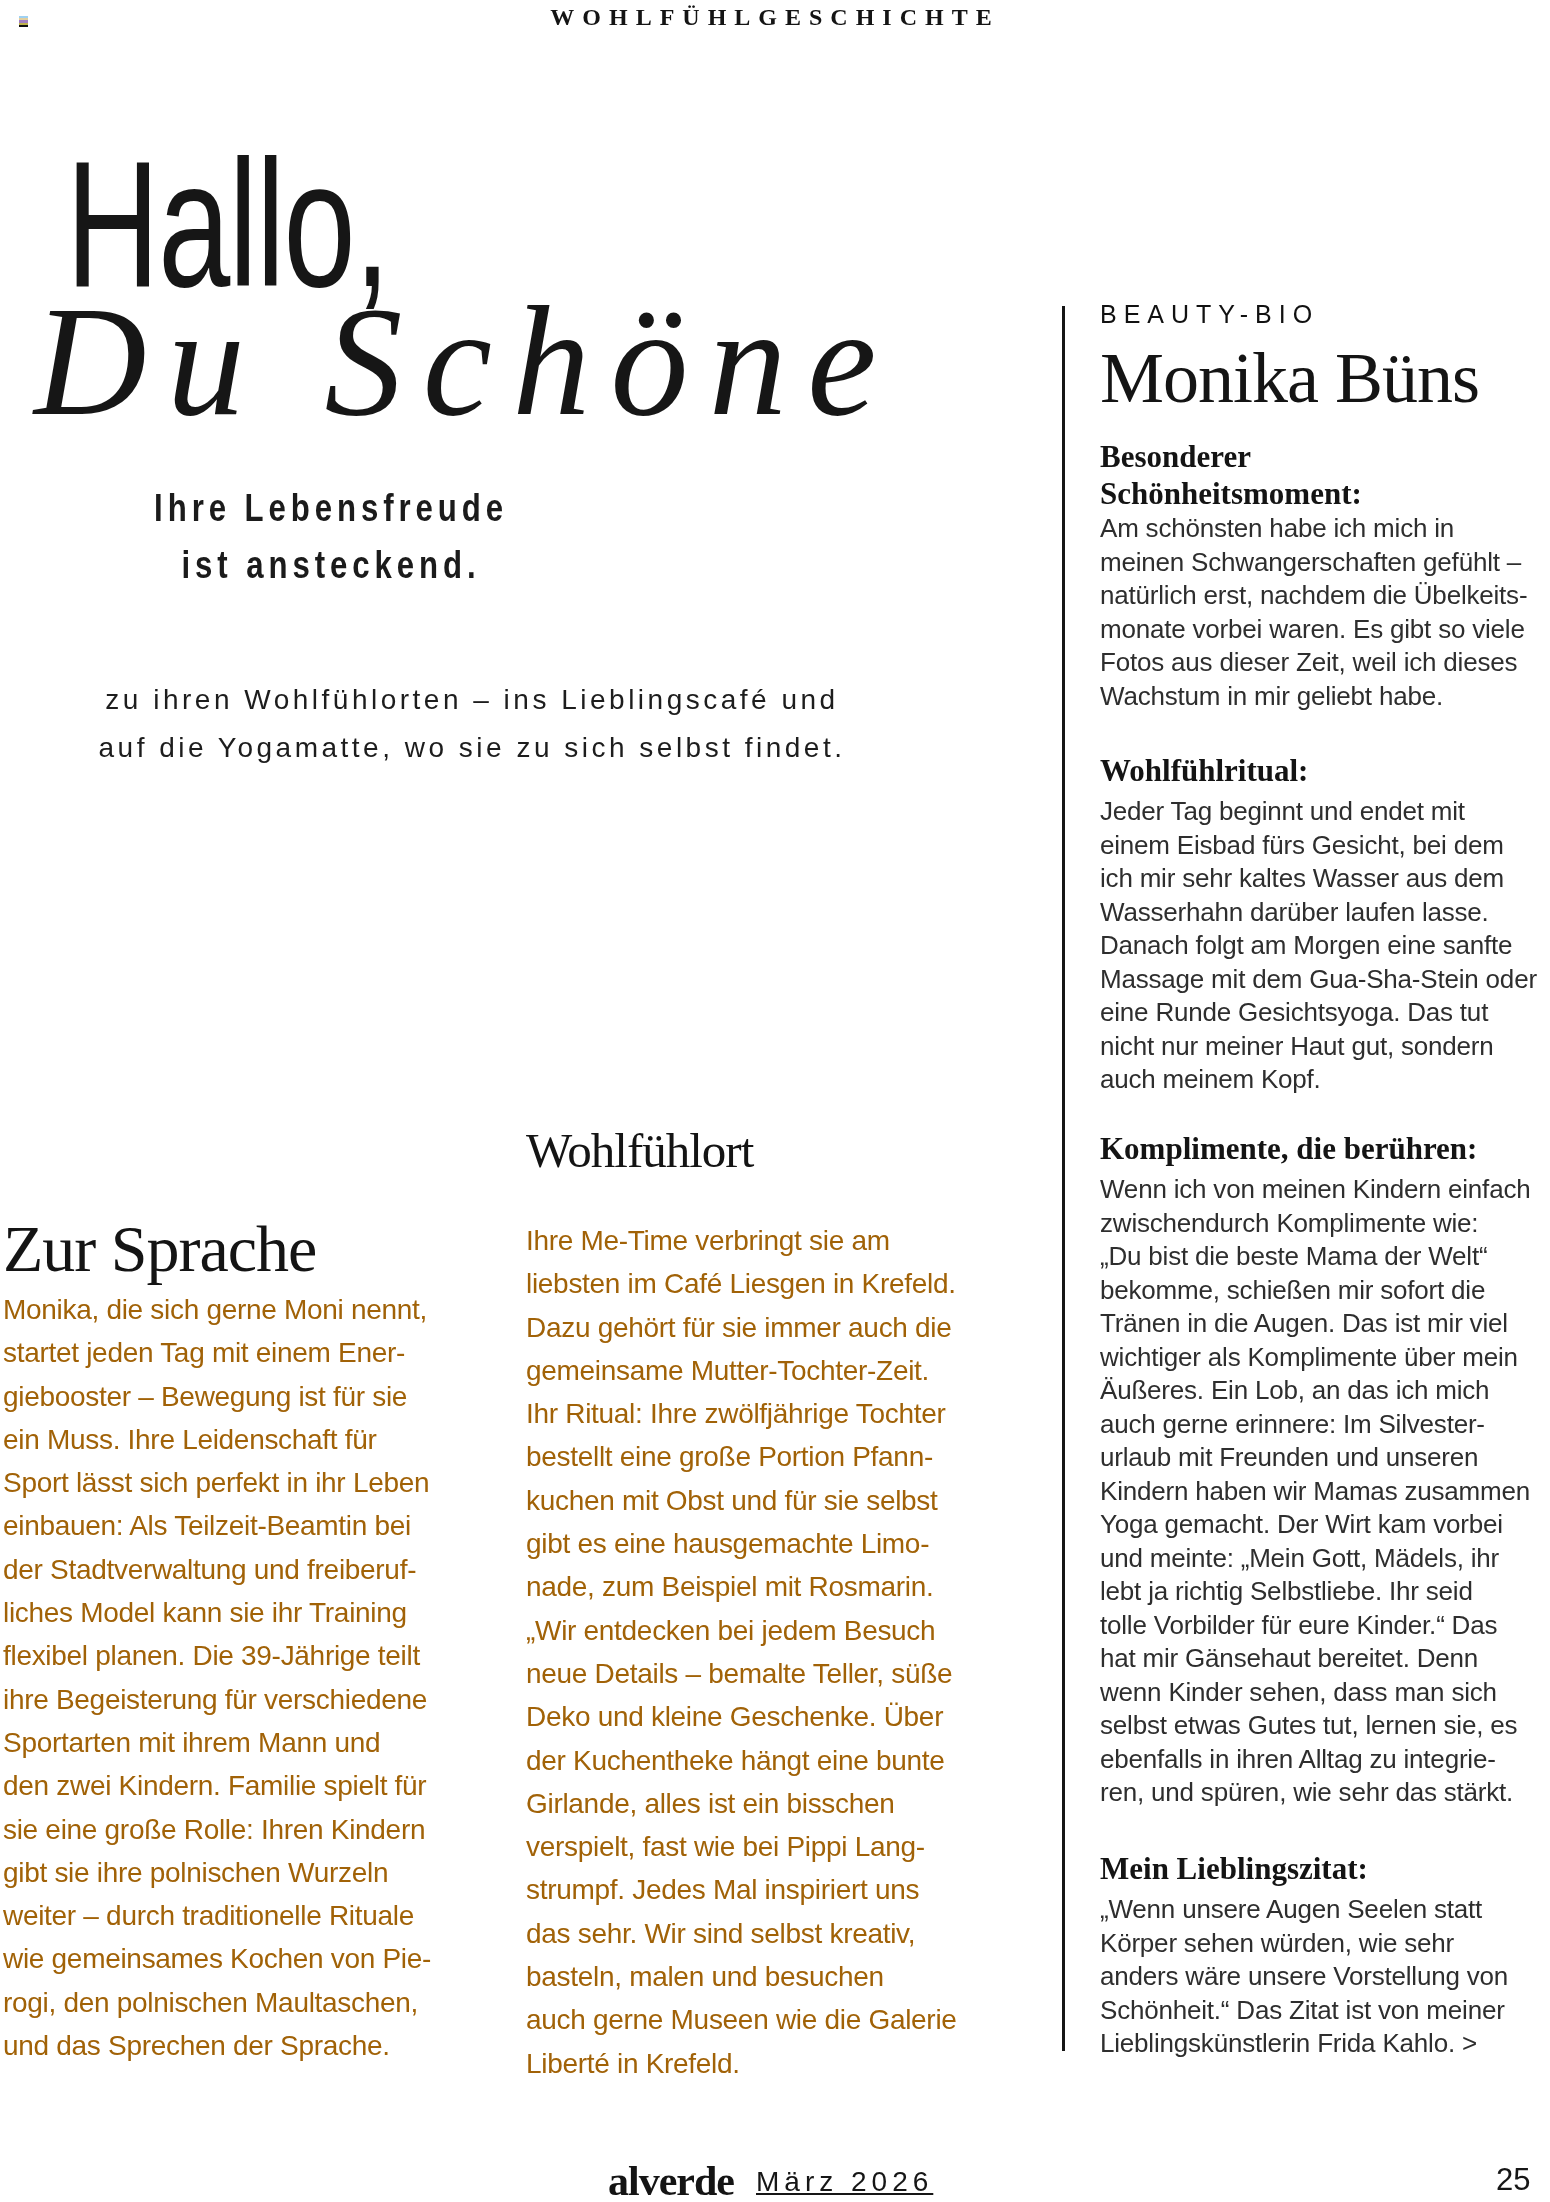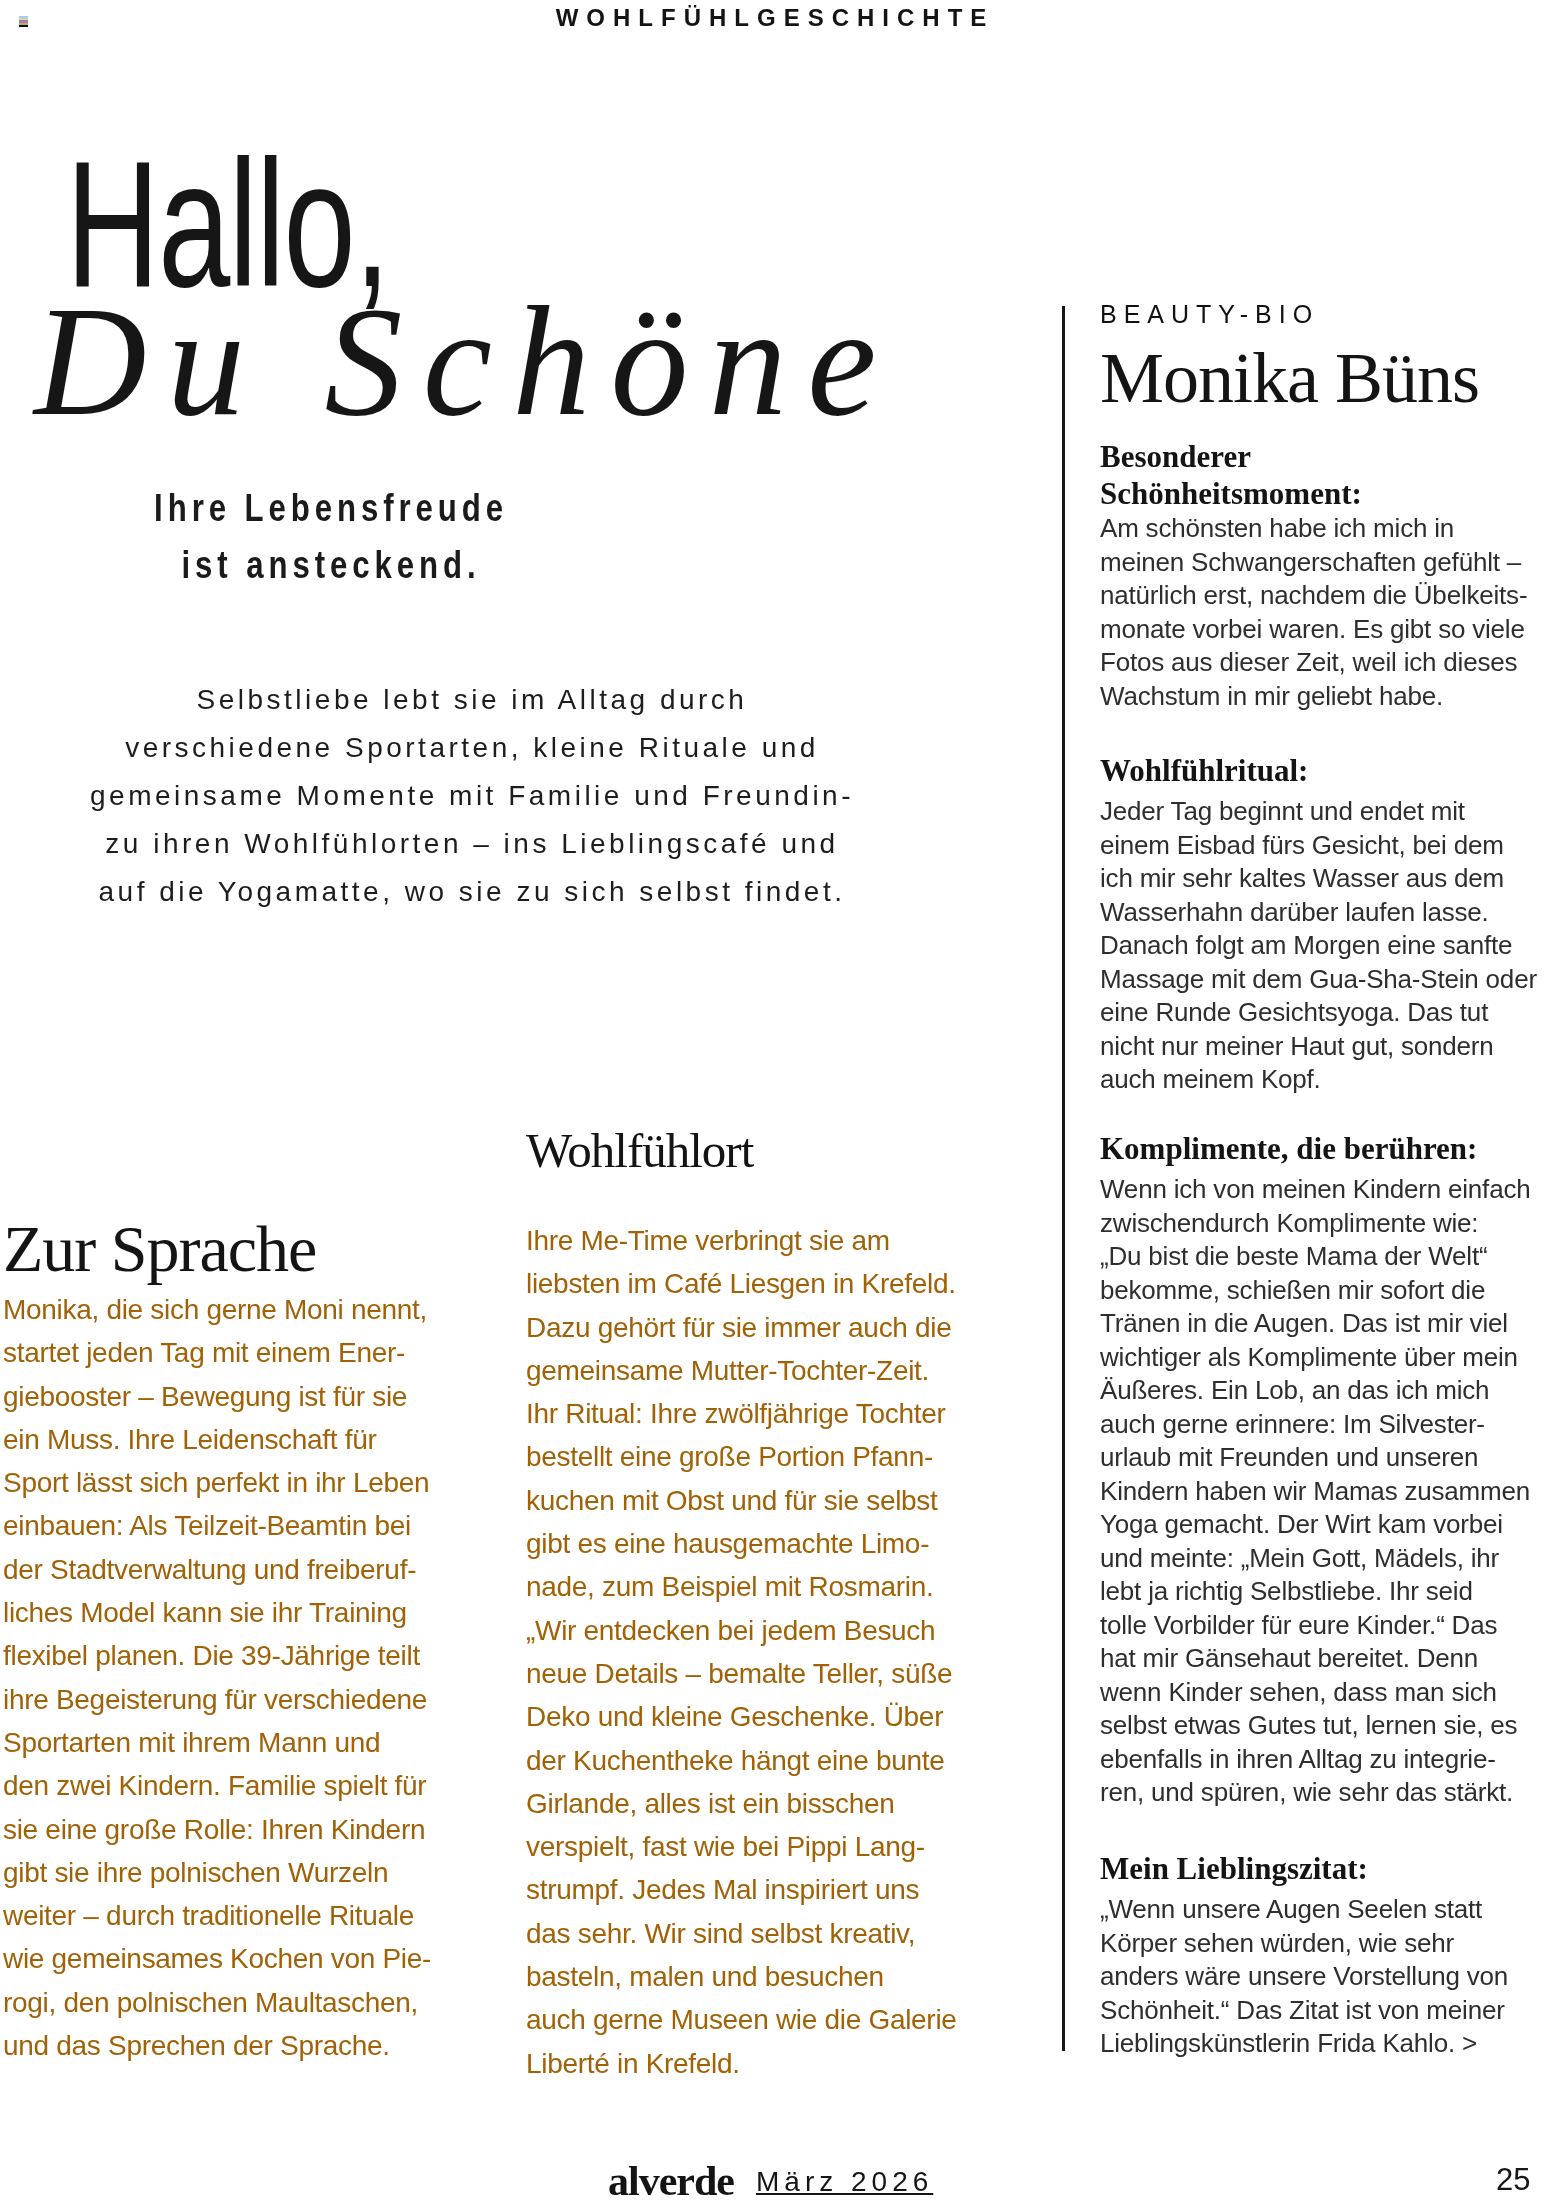--- a/index.html
+++ b/index.html
@@ -9,21 +9,21 @@
     background:#ffffff;
     overflow:hidden;
     font-family:"Liberation Sans",sans-serif;
     color:#1a1a1a;
   }
   .abs{position:absolute;}
   .lines{white-space:pre;}
   
   .kopfzeile{
     left:375px;top:4px;width:800px;text-align:center;
-    font-size:24px;font-weight:700;letter-spacing:8px;color:#141414;
+    font-size:24px;font-weight:700;letter-spacing:8px;color:#141414;font-family:Liberation Serif, serif;
   }
   .regmark{left:19px;top:16px;width:9px;}
   .regmark div{height:2.2px;width:9px;}
   
   .title-sans{
     left:66px;top:134px;
     font-size:180px;font-weight:400;line-height:1;
     letter-spacing:-2px;color:#161616;
     transform:scaleX(0.72);transform-origin:0 0;
     white-space:pre;
@@ -105,23 +105,20 @@
 
   <div class="abs kopfzeile">WOHLFÜHLGESCHICHTE</div>
 
   <div class="abs title-sans">Hallo,</div>
   <div class="abs title-serif">Du Schöne</div>
 
   <div class="abs subtitle lines">Ihre Lebensfreude
 ist ansteckend.</div>
 
   <div class="abs intro">
-    <div class="lines">Selbstliebe lebt sie im Alltag durch
-verschiedene Sportarten, kleine Rituale und
-gemeinsame Momente mit Familie und Freundin-</div>
     <div class="lines">zu ihren Wohlfühlorten – ins Lieblingscafé und
 auf die Yogamatte, wo sie zu sich selbst findet.</div>
   </div>
 
   <div class="abs col-heading zp-heading">Zur Sprache</div>
   <div class="abs body-col lines zp-body">Monika, die sich gerne Moni nennt,
 startet jeden Tag mit einem Ener-
 giebooster – Bewegung ist für sie
 ein Muss. Ihre Leidenschaft für
 Sport lässt sich perfekt in ihr Leben

